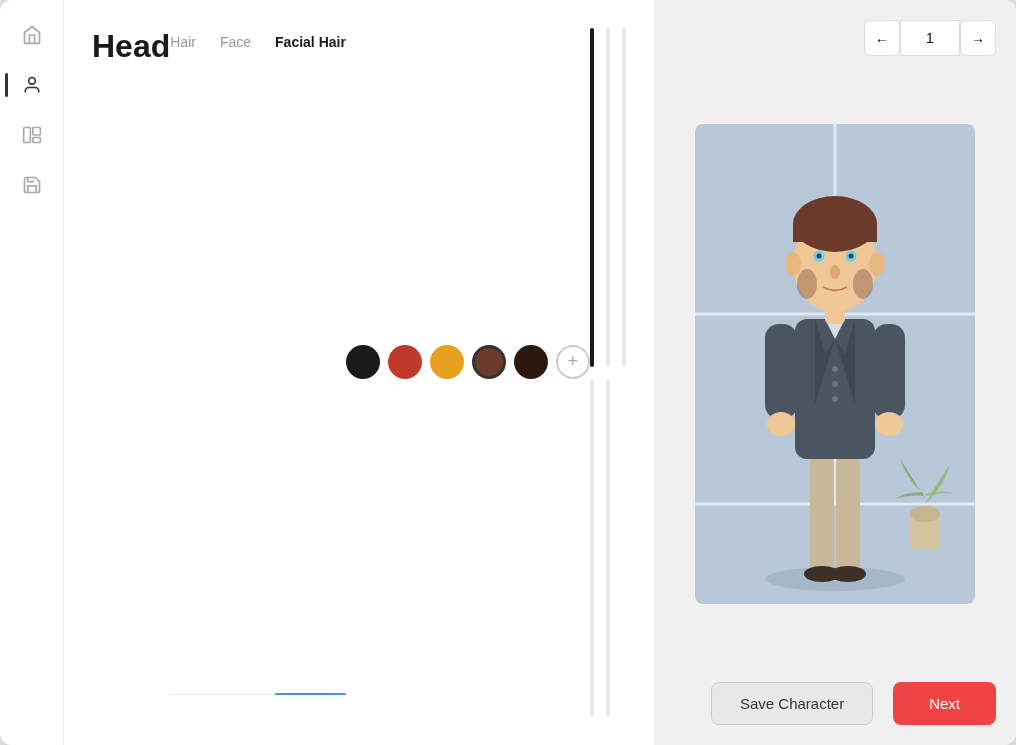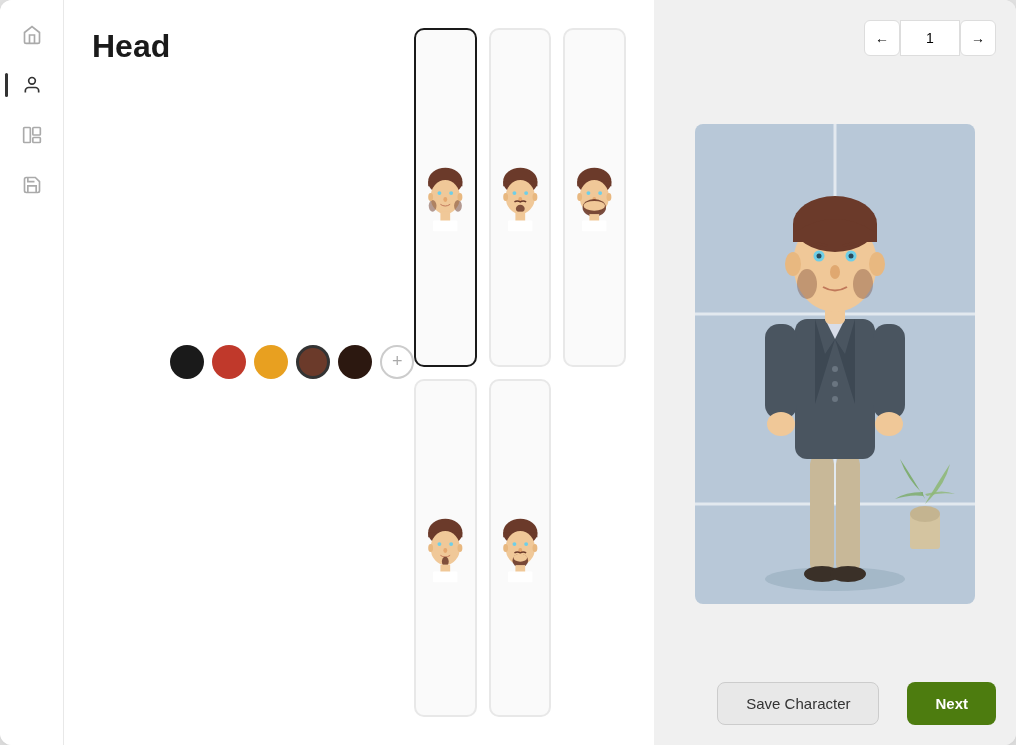--- a/index.html
+++ b/index.html
@@ -187,41 +187,41 @@
     }
     .character-preview {
       flex: 1;
       display: flex;
       align-items: center;
       justify-content: center;
       width: 100%;
     }
     .bottom-buttons {
       display: flex;
-      gap: 28px;
+      gap: 20px;
       align-self: flex-end;
       margin-top: 11px;
     }
     .btn-save {
       padding: 12px 28px;
       background: #e8e8e8;
       border: 1px solid #ccc;
       border-radius: 8px;
       font-size: 15px;
       cursor: pointer;
       color: #333;
     }
     .btn-next {
-      padding: 12px 28px;
-      background: #4d7c0f;
+      padding: 12px 36px;
+      background: #ef4444;
       color: #fff;
       border: none;
       border-radius: 8px;
       font-size: 15px;
-      font-weight: 700;
+      font-weight: 400;
       cursor: pointer;
     }
     
     .char-panel {
       width: 280px;
       height: 480px;
       position: relative;
     }
   </style>
 </head>
@@ -254,20 +254,25 @@
         <path d="M19 21H5a2 2 0 01-2-2V5a2 2 0 012-2h11l5 5v11a2 2 0 01-2 2z"></path>
         <polyline points="17,21 17,13 7,13 7,21"></polyline>
         <polyline points="7,3 7,8 15,8"></polyline>
       </svg>
     </div>
   </div>
 
   <div class="left-panel">
     <h1 class="panel-title">Head</h1>
 
+    <div class="tabs">
+      <div class="tab">Hair</div>
+      <div class="tab">Face</div>
+      <div class="tab active">Facial Hair</div>
+    </div>
 
     <div class="color-row">
       <div class="color-swatch" style="background:#1a1a1a;"></div>
       <div class="color-swatch" style="background:#c0392b;"></div>
       <div class="color-swatch" style="background:#e8a020;"></div>
       <div class="color-swatch selected" style="background:#6b3a2a;"></div>
       <div class="color-swatch" style="background:#2c1810;"></div>
       <div class="color-add">+</div>
     </div>
 

